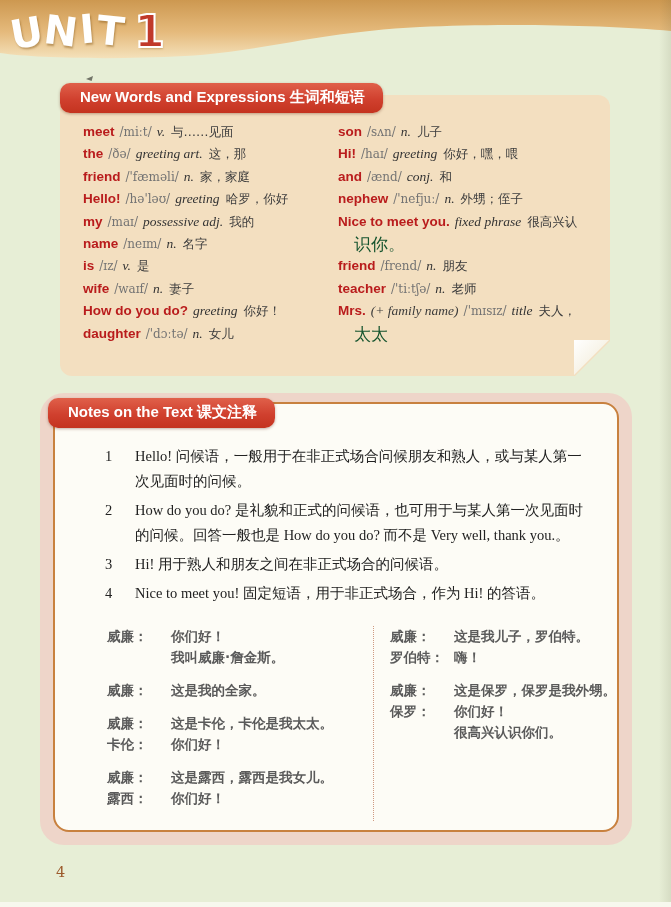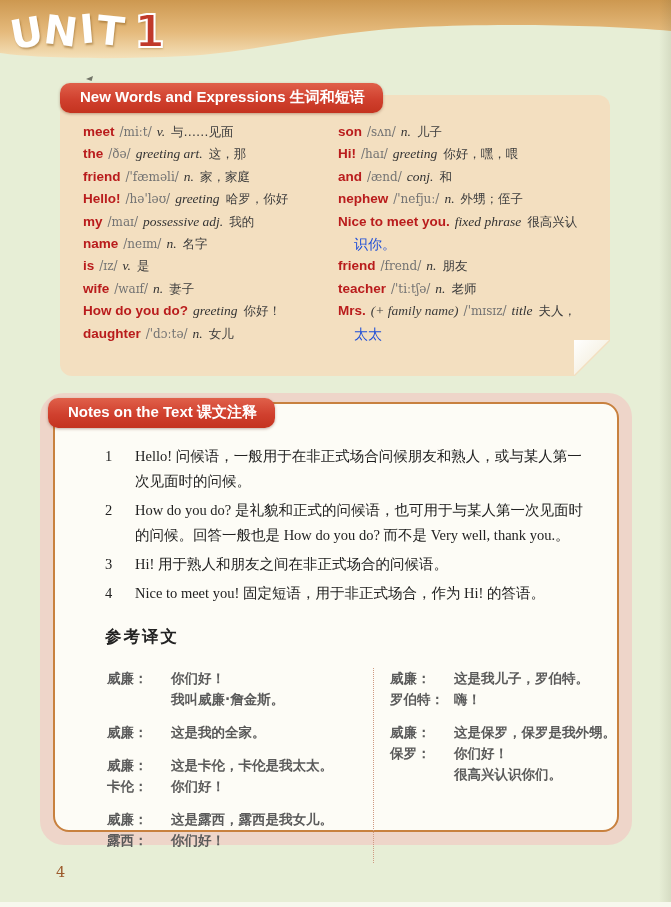--- a/index.html
+++ b/index.html
@@ -70,22 +70,22 @@
 
   .vocab-col { position:absolute; top:26px; }
   .vocab-col.left  { left:23px;  width:252px; }
   .vocab-col.right { left:278px; width:262px; }
   .vocab-entry { white-space:nowrap; line-height:22.4px; font-size:13.5px; }
   .vocab-entry .w   { color:#b91c1c; font-weight:bold; margin-right:5px; font-family:"Liberation Sans",sans-serif; }
   .vocab-entry .paren { font-style:italic; font-family:"Liberation Serif",serif; color:#3a3a3a; margin-right:5px; }
   .vocab-entry .ph  { font-family:"DejaVu Serif",serif; color:#737373; font-size:12px; margin-right:5px; }
   .vocab-entry .pos { font-style:italic; font-family:"Liberation Serif",serif; color:#333333; margin-right:6px; }
   .vocab-entry .gl  { font-family:"DejaVu Sans",sans-serif; color:#3c3c3c; font-size:12.5px; }
-  .cont-line { padding-left:16px; line-height:22.4px; font-size:14px;
-    color:#1d4ed8; font-family:"DejaVu Sans",sans-serif; }
+  .cont-line { padding-left:16px; line-height:22.4px; font-size:17px;
+    color:#14532d; font-family:"DejaVu Sans",sans-serif; }
 
   
   .notes-panel {
     position:absolute; left:40px; top:393px; width:592px; height:452px;
     background:#eed5c9; border-radius:24px;
   }
   .notes-card {
     position:absolute; left:13px; top:9px; right:13px; bottom:13px;
     background:#fdfcf6;
     border:2px solid #c8813f; border-radius:16px;
@@ -179,21 +179,20 @@
         </div>
         <div class="note-item">
           <span class="note-num">3</span>
           <span class="note-text">Hi! 用于熟人和朋友之间在非正式场合的问候语。</span>
         </div>
         <div class="note-item">
           <span class="note-num">4</span>
           <span class="note-text">Nice to meet you! 固定短语，用于非正式场合，作为 Hi! 的答语。</span>
         </div>
       </div>
-    <div class="ref-title">参考译文</div>
     <div class="dialogs">
       <div class="dialog-col left" id="dialog-left">
           <div class="dialog-group">
             <div class="dialog-line">
               <span class="speaker">威廉：</span>
               <span class="line-text">你们好！</span>
             </div>
             <div class="dialog-line">
               <span class="speaker"></span>
               <span class="line-text">我叫威廉·詹金斯。</span>

